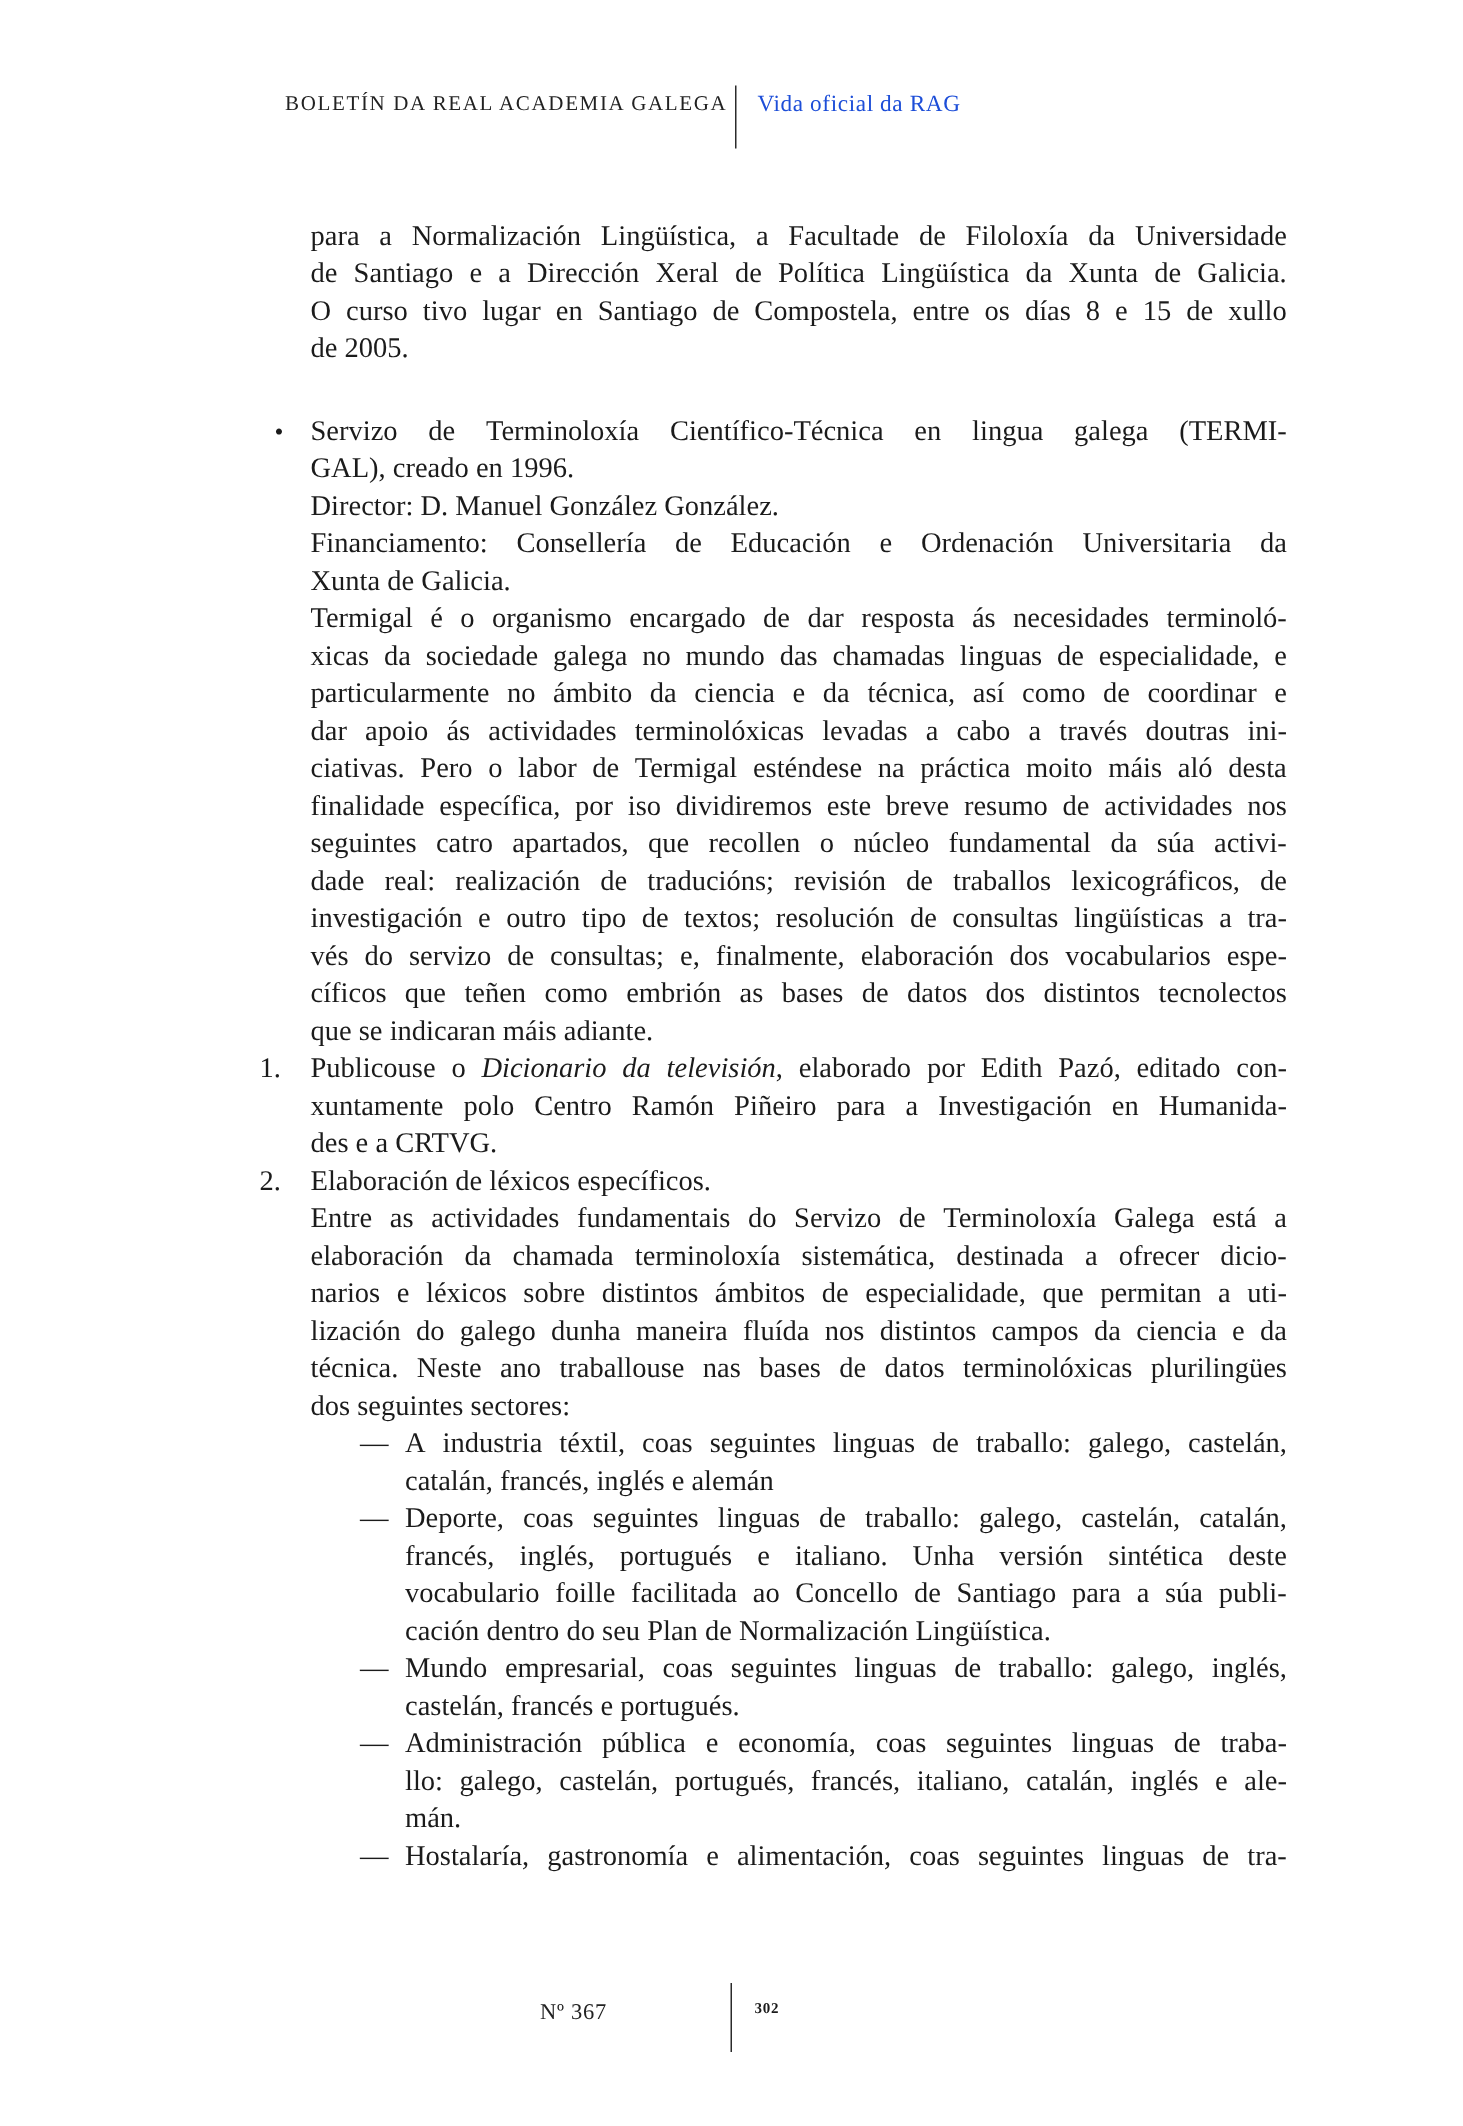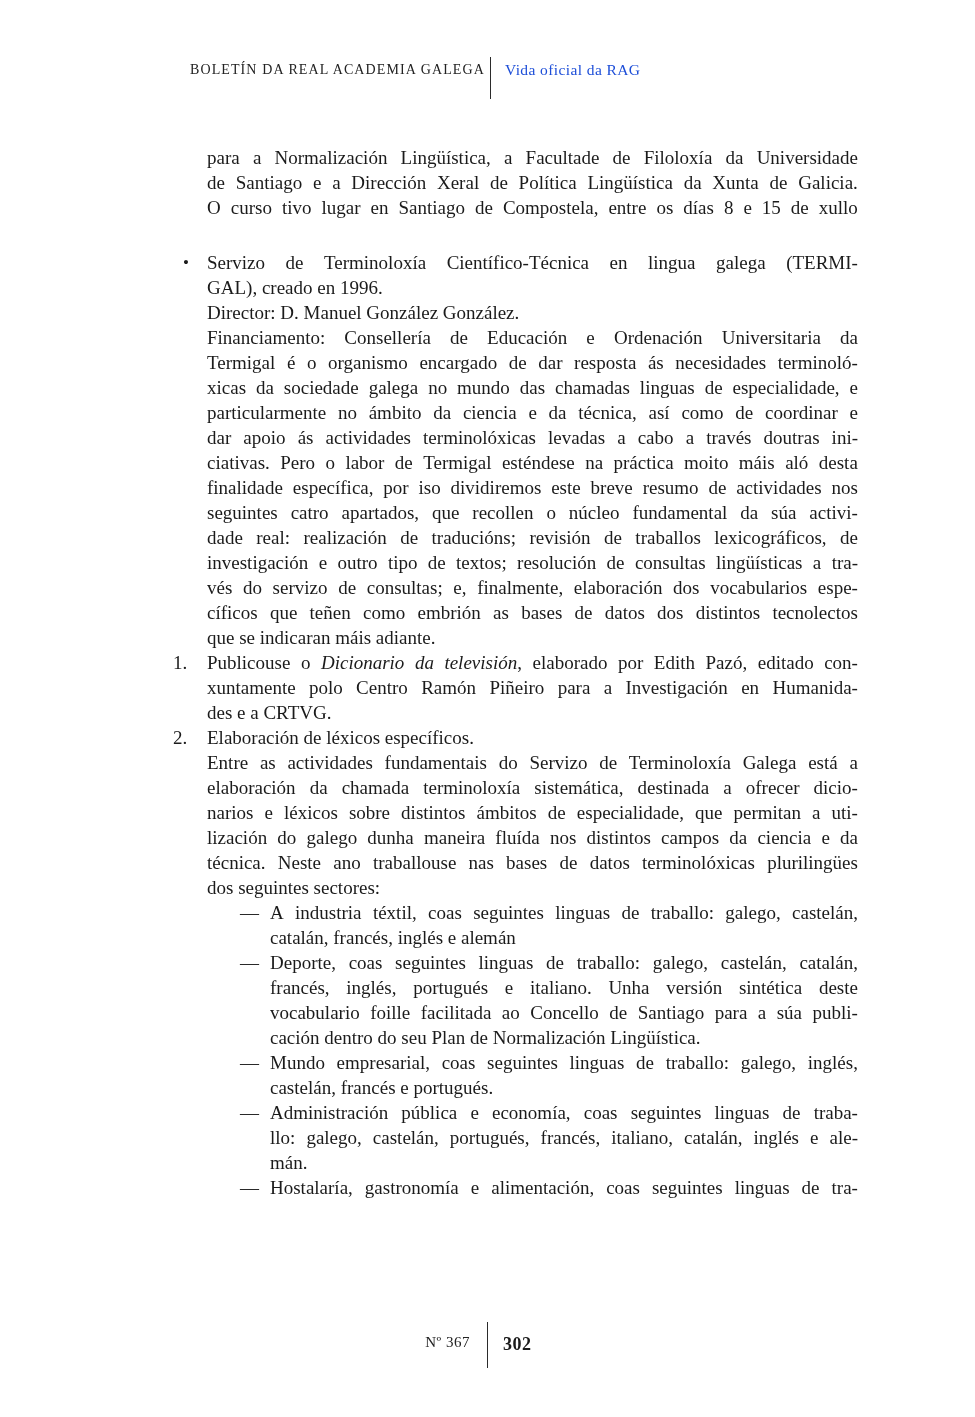--- a/index.html
+++ b/index.html
@@ -72,38 +72,38 @@
   }
   .line.jf { display: flex; justify-content: space-between; }
   .it { font-style: italic; }
 
   
   .footer-issue {
     position: absolute;
     left: 360px;
     top: 1334px;
     width: 110px;
-    text-align: right;
+    text-align: left;
     font-size: 15px;
     letter-spacing: 0.5px;
     color: #222222;
   }
   .footer-divider {
     position: absolute;
     left: 487px;
     top: 1322px;
     width: 1px;
     height: 46px;
     background: #2b2b2b;
   }
   .footer-page {
     position: absolute;
     left: 503px;
     top: 1334px;
-    font-size: 18px;
+    font-size: 10px;
     font-weight: bold;
     letter-spacing: 0.5px;
     color: #1b1b1b;
   }
 </style>
 </head>
 <body>
 
 <div class="page">
 
@@ -151,20 +151,21 @@
           <span class="tok"><span>Compostela,</span></span>
           <span class="tok"><span>entre</span></span>
           <span class="tok"><span>os</span></span>
           <span class="tok"><span>días</span></span>
           <span class="tok"><span>8</span></span>
           <span class="tok"><span>e</span></span>
           <span class="tok"><span>15</span></span>
           <span class="tok"><span>de</span></span>
           <span class="tok"><span>xullo</span></span>
         </div>
+        <div class="line"><span>de 2005.</span></div>
       </div>
       <div class="block bullet">
         <span class="marker">•</span>
         <div class="line jf">
           <span class="tok"><span>Servizo</span></span>
           <span class="tok"><span>de</span></span>
           <span class="tok"><span>Terminoloxía</span></span>
           <span class="tok"><span>Científico-Técnica</span></span>
           <span class="tok"><span>en</span></span>
           <span class="tok"><span>lingua</span></span>
@@ -176,20 +177,21 @@
         <div class="line jf">
           <span class="tok"><span>Financiamento:</span></span>
           <span class="tok"><span>Consellería</span></span>
           <span class="tok"><span>de</span></span>
           <span class="tok"><span>Educación</span></span>
           <span class="tok"><span>e</span></span>
           <span class="tok"><span>Ordenación</span></span>
           <span class="tok"><span>Universitaria</span></span>
           <span class="tok"><span>da</span></span>
         </div>
+        <div class="line"><span>Xunta de Galicia.</span></div>
         <div class="line jf">
           <span class="tok"><span>Termigal</span></span>
           <span class="tok"><span>é</span></span>
           <span class="tok"><span>o</span></span>
           <span class="tok"><span>organismo</span></span>
           <span class="tok"><span>encargado</span></span>
           <span class="tok"><span>de</span></span>
           <span class="tok"><span>dar</span></span>
           <span class="tok"><span>resposta</span></span>
           <span class="tok"><span>ás</span></span>

